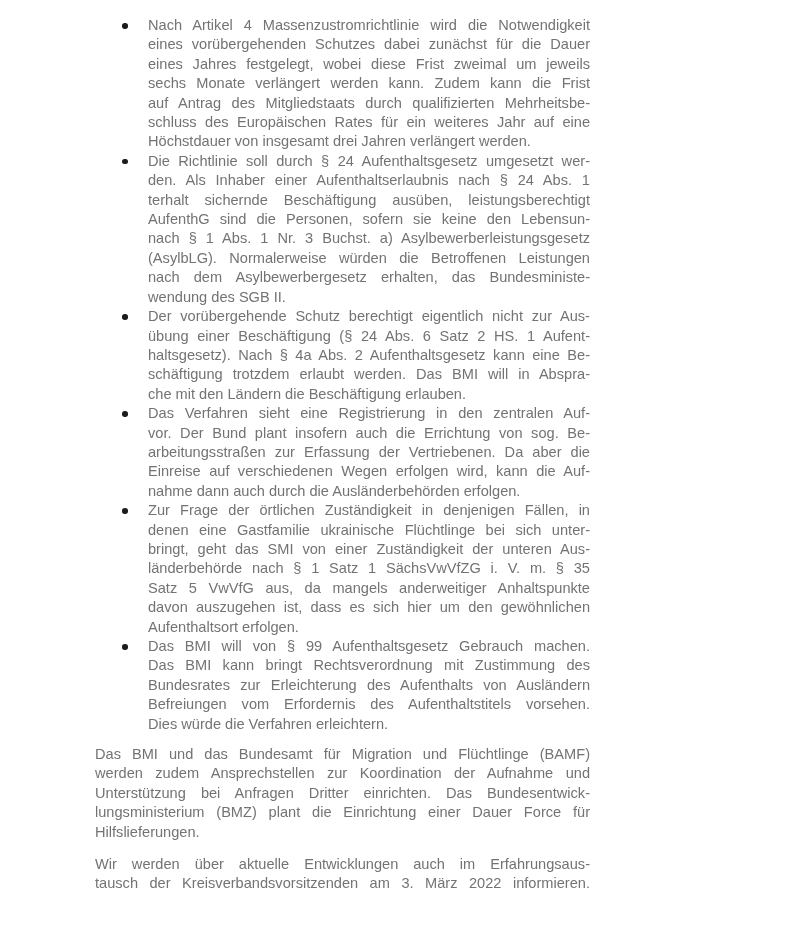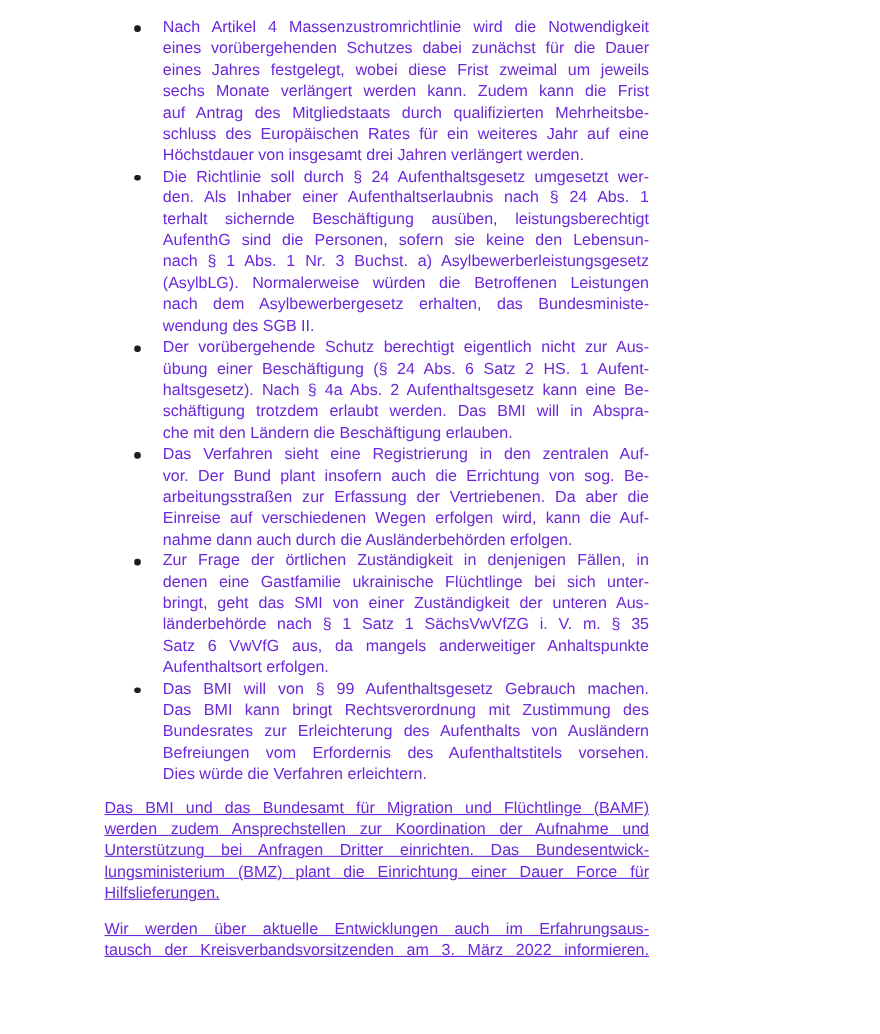--- a/index.html
+++ b/index.html
@@ -11,21 +11,21 @@
     height: 940px;
     background: #ffffff;
     overflow: hidden;
     font-family: "Liberation Sans", "DejaVu Sans", sans-serif;
   }
   .page {
     box-sizing: border-box;
     width: 800px;
     height: 940px;
     padding: 16px 210px 0 95px;
-    color: #6d28d9;
+    color: #737373;
     font-size: 14.6px;
     line-height: 19.4px;
   }
   .bullets {
     list-style: none;
     margin: 0 0 0 27px;
     padding: 0;
   }
   .bullet-item {
     display: flex;
@@ -50,21 +50,20 @@
   .line {
     text-align: justify;
     text-align-last: justify;
     white-space: normal;
   }
   .line.last {
     text-align-last: left;
   }
   .para {
     margin-top: 11px;
-    text-decoration: underline;
   }
   .para + .para {
     margin-top: 13px;
   }
 </style>
 </head>
 <body>
 
 <div class="page">
 
@@ -124,21 +123,22 @@
     </li>
     <li class="bullet-item">
       <span class="marker-box">
           <span class="dot"></span>
         </span>
       <div class="btext">
           <div class="line">Zur Frage der örtlichen Zuständigkeit in denjenigen Fällen, in</div>
           <div class="line">denen eine Gastfamilie ukrainische Flüchtlinge bei sich unter-</div>
           <div class="line">bringt, geht das SMI von einer Zuständigkeit der unteren Aus-</div>
           <div class="line">länderbehörde nach § 1 Satz 1 SächsVwVfZG i. V. m. § 35</div>
-          <div class="line">Satz 6 VwVfG aus, da mangels anderweitiger Anhaltspunkte</div>
+          <div class="line">Satz 5 VwVfG aus, da mangels anderweitiger Anhaltspunkte</div>
+          <div class="line">davon auszugehen ist, dass es sich hier um den gewöhnlichen</div>
           <div class="line last">Aufenthaltsort erfolgen.</div>
         </div>
     </li>
     <li class="bullet-item">
       <span class="marker-box">
           <span class="dot"></span>
         </span>
       <div class="btext">
           <div class="line">Das BMI will von § 99 Aufenthaltsgesetz Gebrauch machen.</div>
           <div class="line">Das BMI kann bringt Rechtsverordnung mit Zustimmung des</div>

